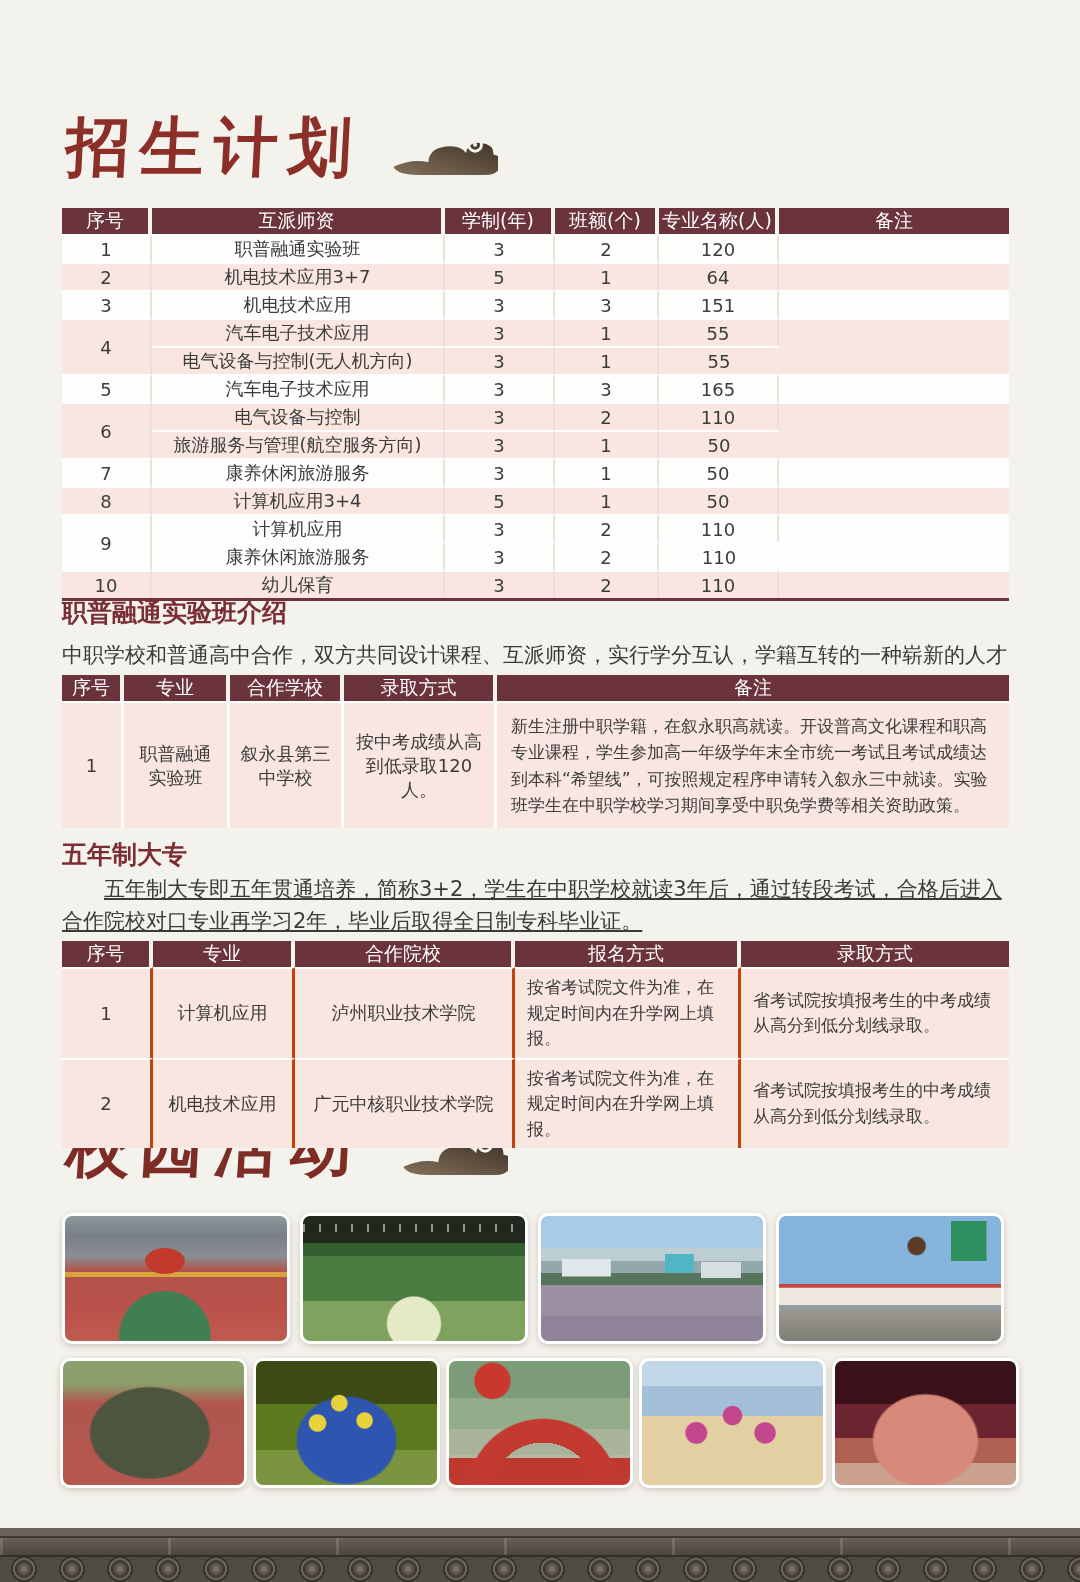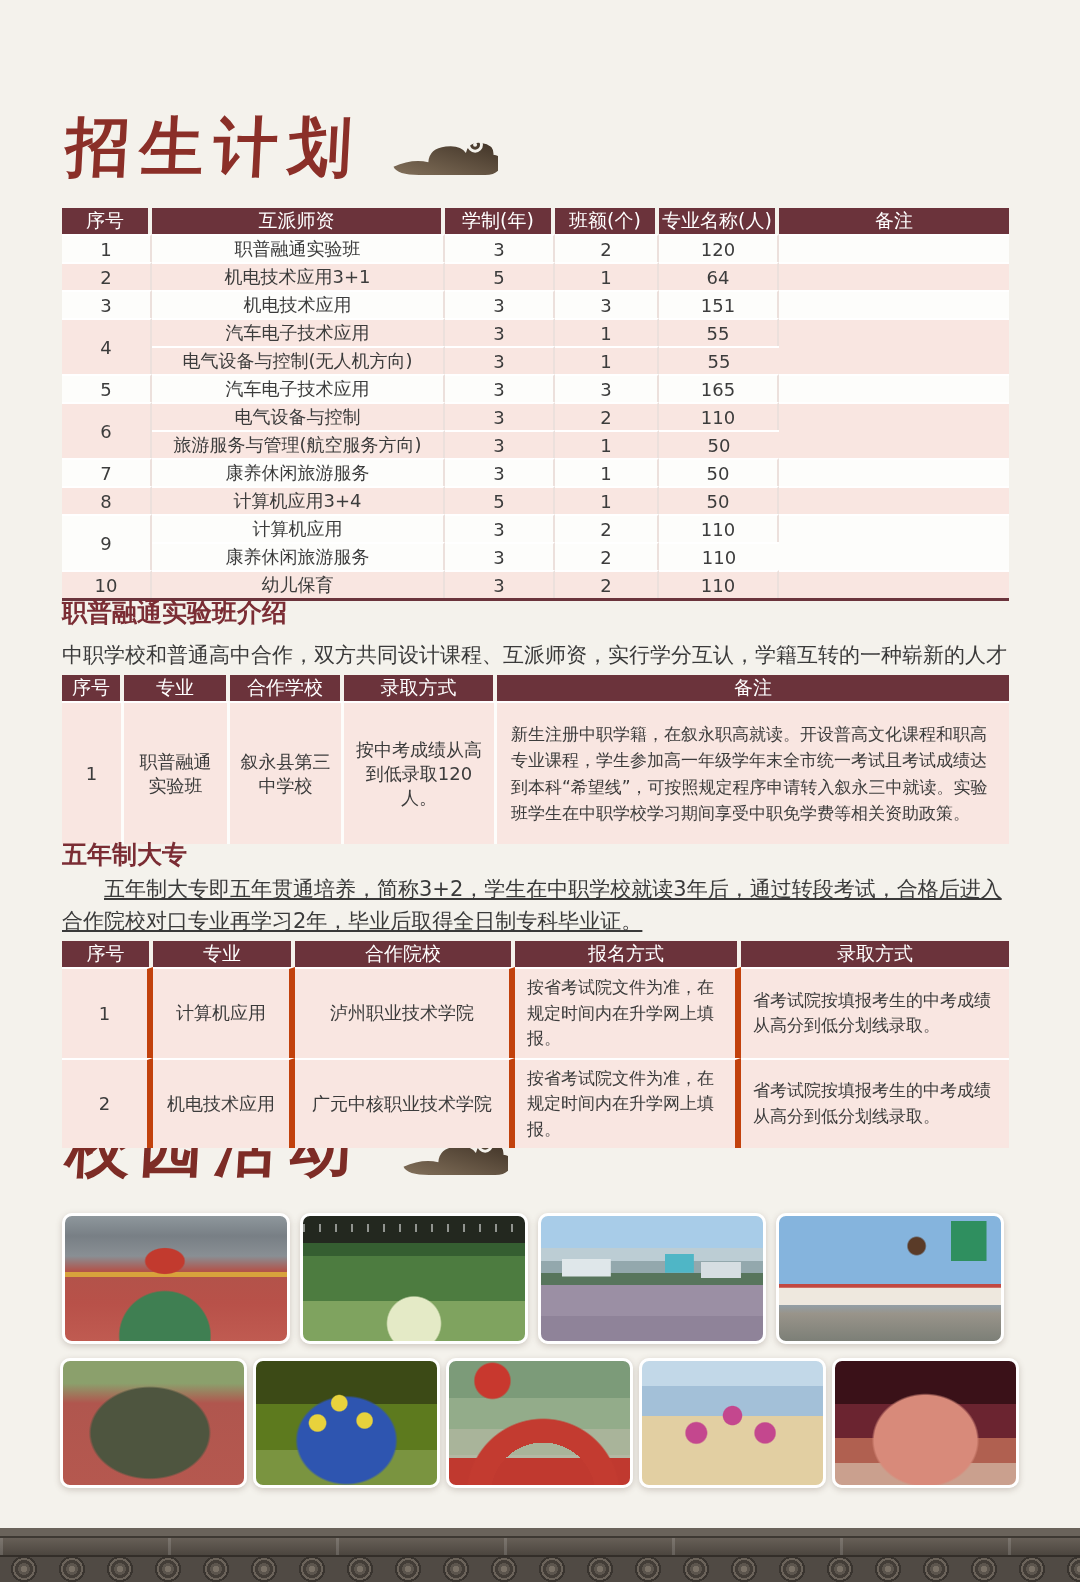--- a/index.html
+++ b/index.html
@@ -48,25 +48,25 @@
   }
   td:last-child{border-right:none;}
   tr.w td{background:#fdfdfb;}
   tr.p td{background:#f9e6e1;}
   #table-enrollment{top:208px;border-bottom:3px solid #6b343c;}
   #table-enrollment td{height:23px;}
   #table-fusion{top:675px;}
   #table-fusion td{background:#f9e6e1;border-right:3px solid #fdfdfb;height:26px;}
   #table-fusion td:last-child{border-right:none;}
   #table-fusion td.longtext{
-    text-align:left;font-size:17px;line-height:1.55;padding:18px 14px;
+    text-align:left;font-size:17px;line-height:1.55;padding:10px 14px;
   }
   #table-fusion td.mid{padding:6px 8px;}
   #table-college{top:941px;}
-  #table-college td{background:#f9e6e1;border-right:6px solid #c2410c;height:55px;}
+  #table-college td{background:#f9e6e1;border-right:3px solid #c2410c;height:55px;}
   #table-college td:last-child{border-right:none;}
   #table-college td.longtext{
     text-align:left;font-size:17px;line-height:1.5;padding:6px 12px;
   }
   
   .photo{
     position:absolute;border-radius:10px;border:3px solid #ffffff;
     box-shadow:0 2px 6px rgba(90,70,60,.25);box-sizing:border-box;
   }
   .row1{top:1213px;width:228px;height:131px;}
@@ -183,21 +183,21 @@
       <tr class="w">
         <td rowspan="1">1</td>
         <td>职普融通实验班</td>
         <td>3</td>
         <td>2</td>
         <td>120</td>
         <td rowspan="1"></td>
       </tr>
       <tr class="p">
         <td rowspan="1">2</td>
-        <td>机电技术应用3+1</td>
+        <td>机电技术应用3+7</td>
         <td>5</td>
         <td>1</td>
         <td>64</td>
         <td rowspan="1"></td>
       </tr>
       <tr class="w">
         <td rowspan="1">3</td>
         <td>机电技术应用</td>
         <td>3</td>
         <td>3</td>

